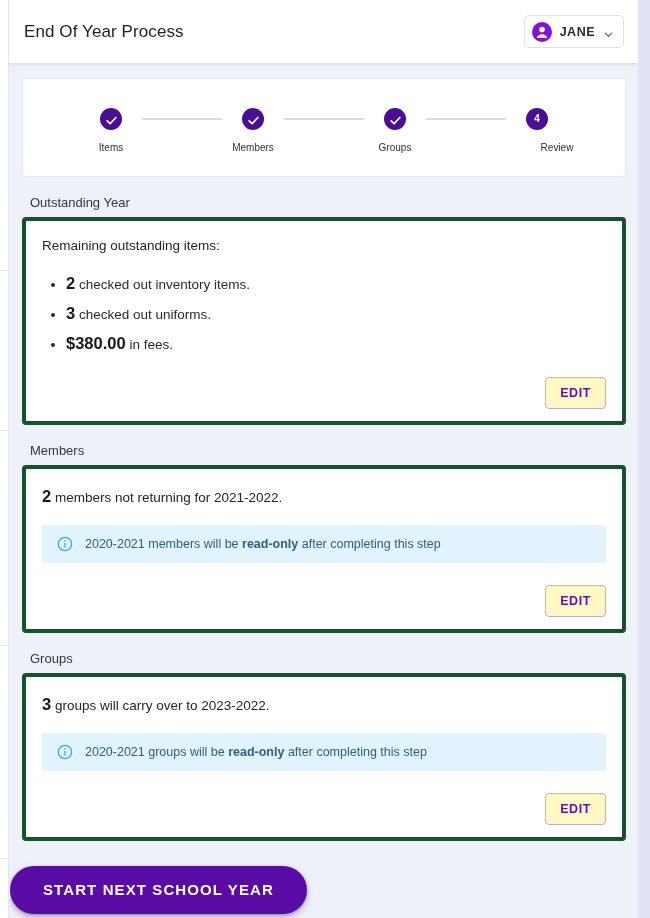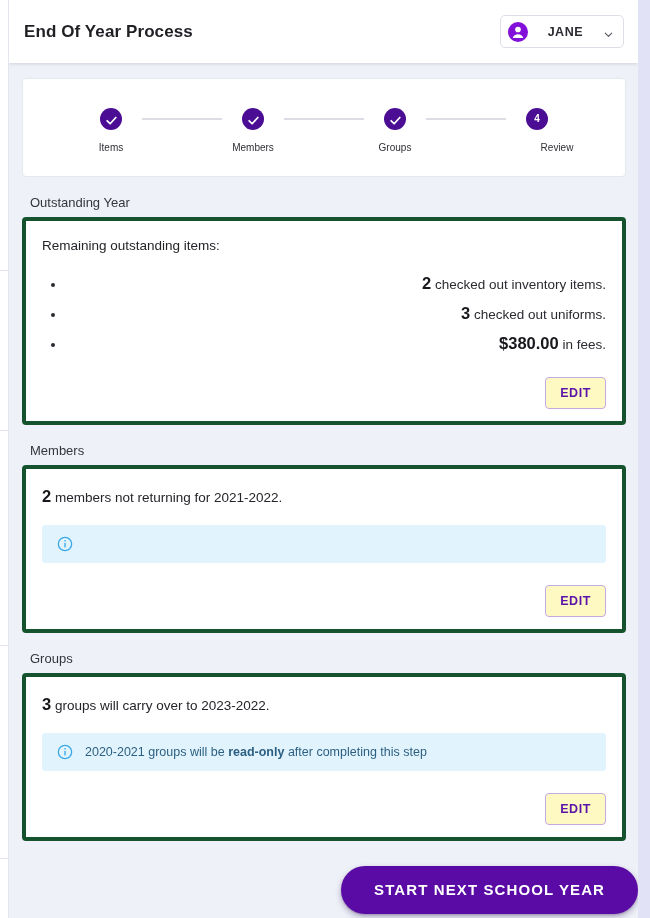--- a/index.html
+++ b/index.html
@@ -54,29 +54,29 @@
     background: #ffffff;
     display: flex;
     align-items: center;
     justify-content: space-between;
     padding: 0 14px 0 15px;
     box-shadow: 0 1px 3px rgba(60,64,80,0.16);
     z-index: 4;
   }
   .page-title {
     font-size: 17px;
-    font-weight: bold;
+    font-weight: normal;
     color: #1f1f24;
     letter-spacing: 0.1px;
   }
 
   .user-chip {
     display: flex;
     align-items: center;
-    gap: 20px;
+    gap: 8px;
     height: 33px;
     padding: 0 9px 0 7px;
     border: 1px solid #dedee6;
     border-radius: 5px;
     background: #fff;
     cursor: pointer;
   }
   .avatar-icon { width: 20px; height: 20px; display: block; }
   .user-name {
     font-size: 12.5px;
@@ -170,21 +170,20 @@
   }
   .big-num {
     font-size: 16.5px;
     font-weight: bold;
     color: #17171c;
   }
 
   .bullets {
     list-style: disc;
     margin: 16px 0 0 24px;
-    text-align: right;
   }
   .bullets li {
     font-size: 13.5px;
     color: #2a2a31;
     margin-bottom: 8px;
     line-height: 1.35;
   }
 
   
   .info-banner {
@@ -222,21 +221,21 @@
     font-size: 12.5px;
     font-weight: bold;
     letter-spacing: 0.6px;
     font-family: "Liberation Sans", sans-serif;
     cursor: pointer;
   }
 
   
   .cta-wrap {
     display: flex;
-    justify-content: flex-end;
+    justify-content: flex-start;
     padding-top: 25px;
   }
   .cta-btn {
     height: 48px;
     padding: 0 33px;
     border: none;
     border-radius: 26px;
     background: #5b0ba5;
     color: #ffffff;
     font-size: 15px;
@@ -364,20 +363,21 @@
         </div>
 
         <div class="info-banner">
           <span class="info-icon">
             <svg viewBox="0 0 24 24" width="16" height="16">
               <circle cx="12" cy="12" r="10" fill="none" stroke="#3aa7e8" stroke-width="1.9"></circle>
               <circle cx="12" cy="7.3" r="1.2" fill="#3aa7e8"></circle>
               <rect x="11" y="10.2" width="2" height="7.2" rx="1" fill="#3aa7e8"></rect>
             </svg>
           </span>
+          <span class="info-text"><span>2020-2021 members will be </span><b>read-only</b><span> after completing this step</span></span>
         </div>
 
         <div class="edit-row">
           <button class="edit-btn">EDIT</button>
         </div>
       </div>
     </div>
 
     <div class="section">
       <div class="section-title">Groups</div>

